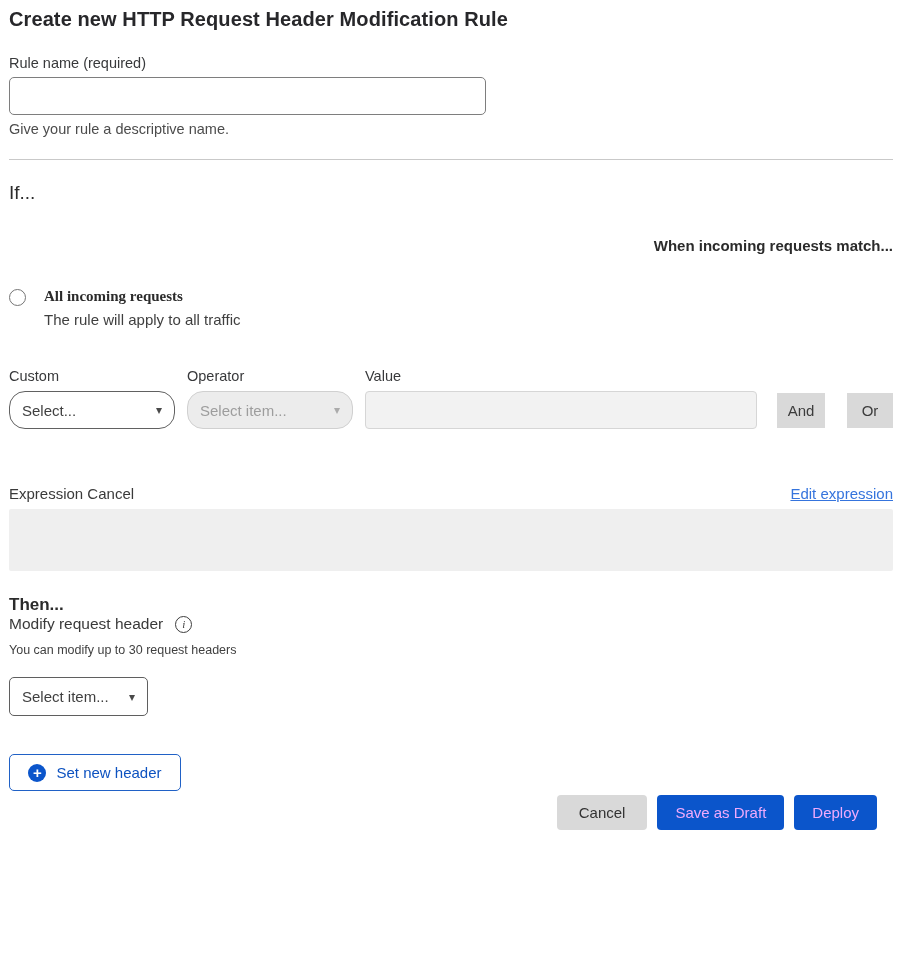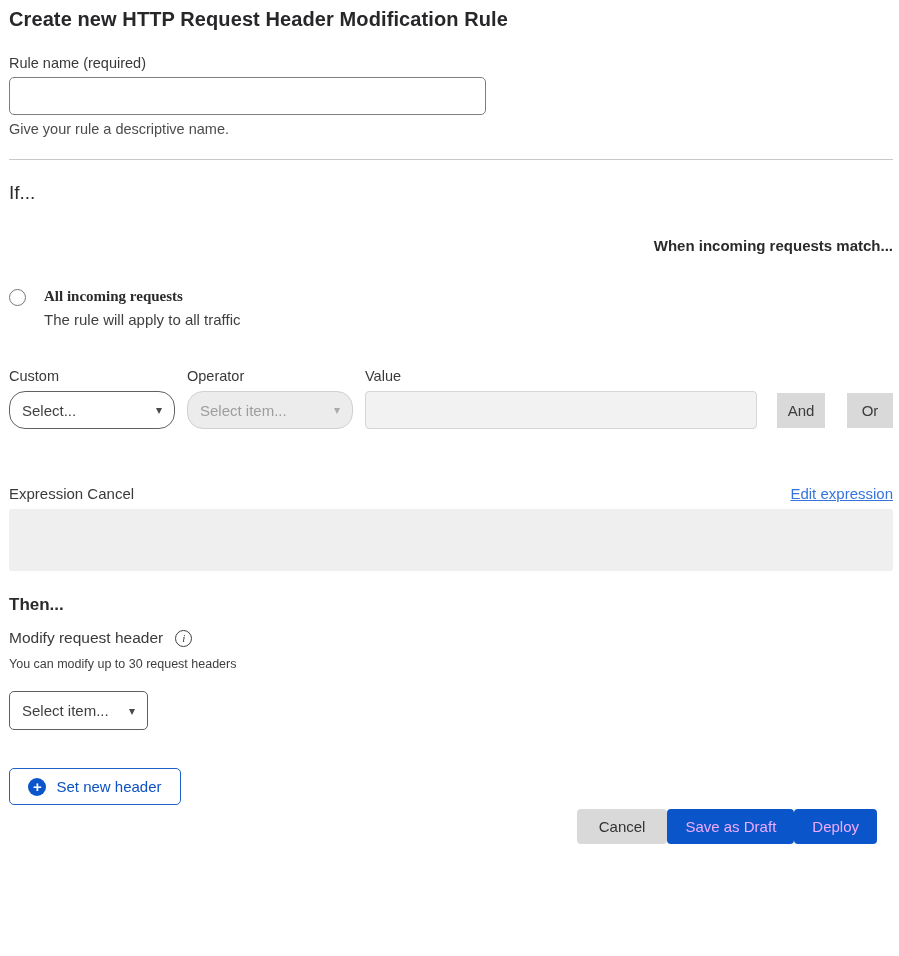--- a/index.html
+++ b/index.html
@@ -190,21 +190,20 @@
   }
 
   
   .then-heading {
     margin-top: 24px;
     font-size: 17px;
     font-weight: 700;
     color: #2b2b2b;
   }
   .modify-row {
-    margin-top: 14px;
     display: flex;
     align-items: center;
   }
   .modify-label { font-size: 15.5px; color: #3a3a3a; }
   .info-icon {
     margin-left: 12px;
     width: 17px; height: 17px;
     border: 1.2px solid #3d3d3d;
     border-radius: 50%;
     display: inline-flex;
@@ -262,20 +261,21 @@
     line-height: 1;
     font-weight: 700;
   }
   .set-header-label { font-size: 15px; color: #0d52c0; }
 
   
   .footer-actions {
     margin-top: 4px;
     display: flex;
     justify-content: flex-end;
+    gap: 10px;
     padding-right: 16px;
   }
   .btn {
     height: 35px;
     border: none;
     border-radius: 4px;
     font-size: 15px;
     font-family: "Liberation Sans", sans-serif;
     cursor: pointer;
     padding: 0 18px;

